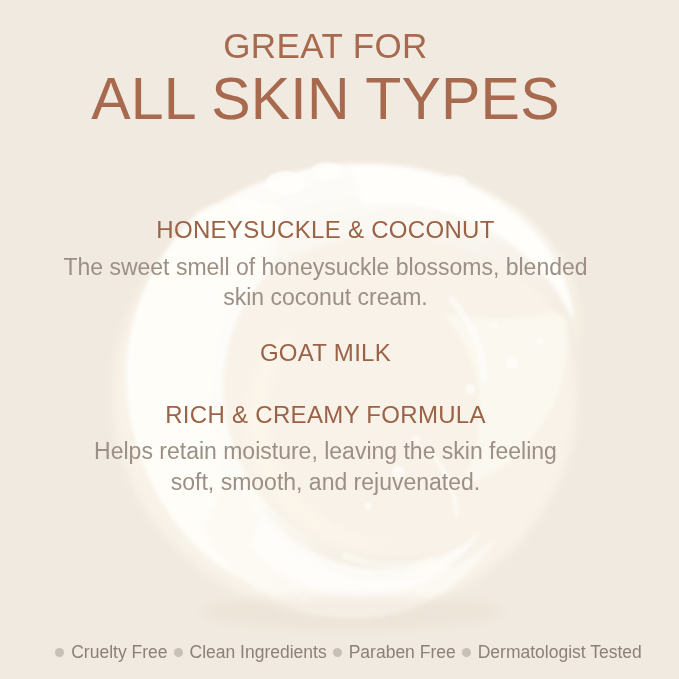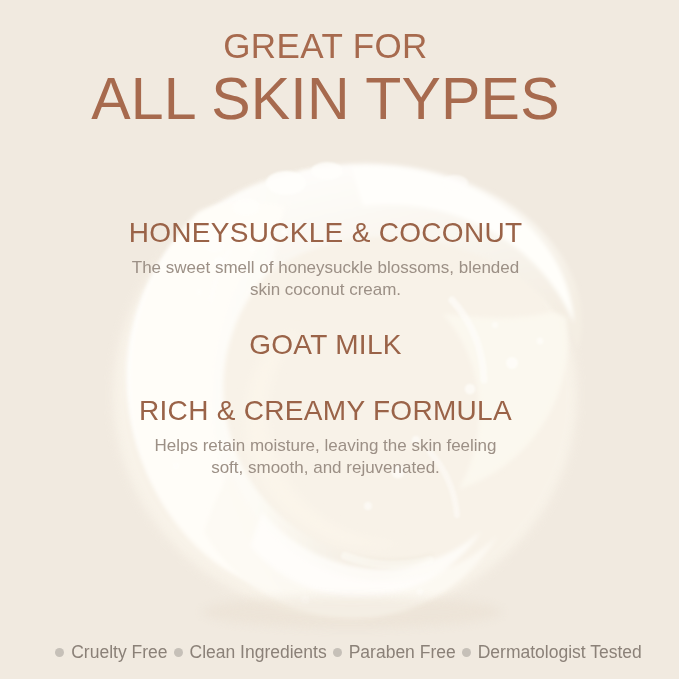--- a/index.html
+++ b/index.html
@@ -73,30 +73,30 @@
   }
 
   .section {
     width: 100%;
     text-align: center;
     margin-bottom: 26px;
   }
   .section.last { margin-bottom: 16px; }
 
   .section-title {
-    font-size: 28px;
+    font-size: 24px;
     line-height: 1.2;
     letter-spacing: 0.3px;
     font-weight: 400;
     color: #9a6348;
     margin: 0 0 7px 0;
   }
 
   .section-body {
-    font-size: 17px;
+    font-size: 23px;
     line-height: 1.32;
     font-weight: 400;
     color: #9c9086;
     margin: 0 auto;
     max-width: 530px;
   }
 
   
   .badges {
     position: absolute;

